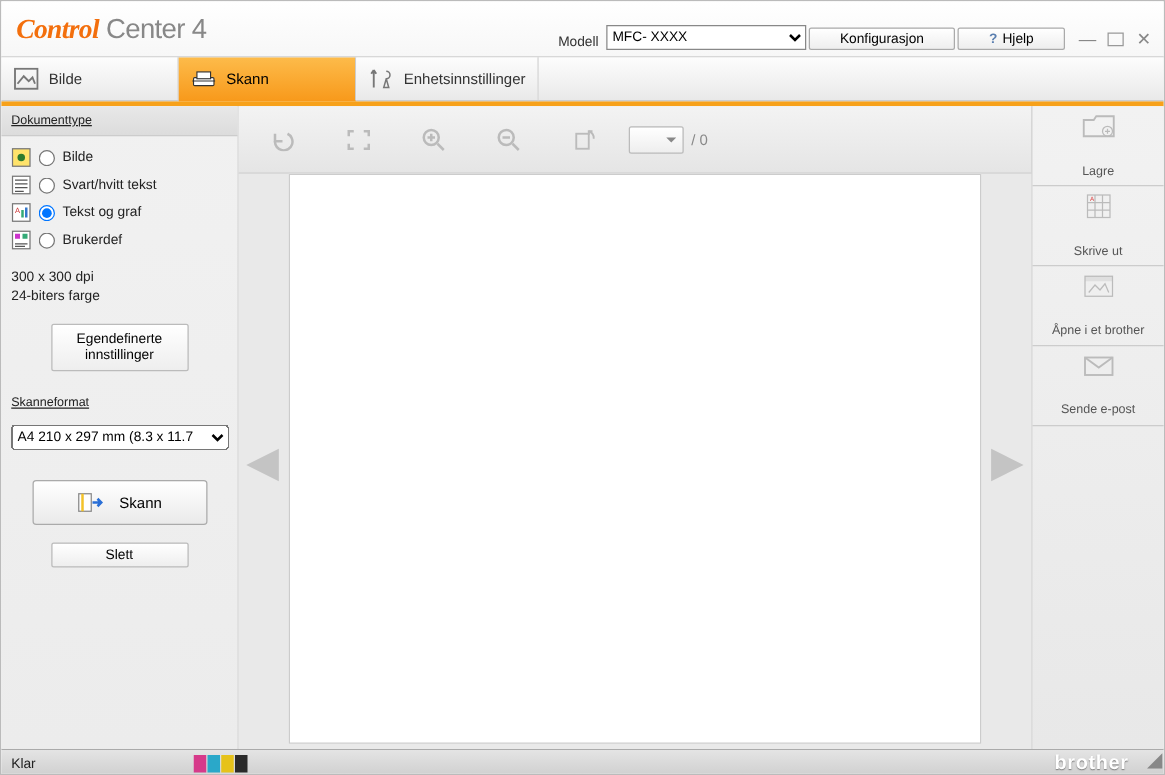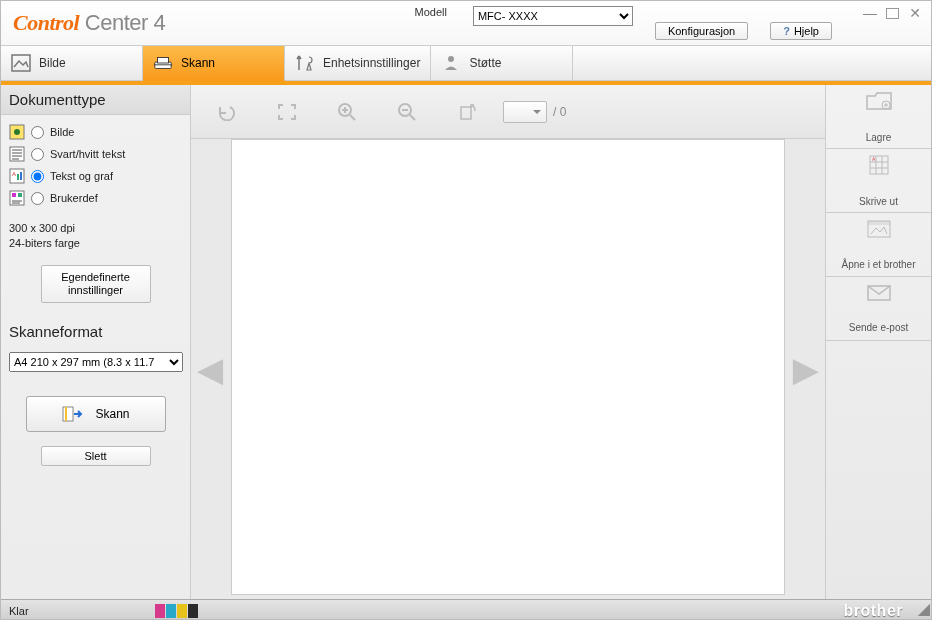--- a/index.html
+++ b/index.html
@@ -2,35 +2,35 @@
 <html><head>
 <meta charset="utf-8">
 <style>
 * { box-sizing: border-box; margin: 0; padding: 0; font-family: "Segoe UI", Tahoma, sans-serif; }
 body { background: #fff; width: 932px; height: 620px; overflow: hidden; border:1px solid #bbb;}
 .titlebar { height: 44px; display: flex; align-items: center; padding: 0 8px 0 12px; background: linear-gradient(#fff,#f7f7f7); }
 .logo { font-size: 22px; font-weight: 600; letter-spacing: -0.5px; }
 .logo .c1 { color: #f36f0d; font-weight:800; font-style:italic;font-family:Liberation Serif, serif;}
 .logo .c2 { color: #888; font-weight:400;}
 .logo .c3 { color: #888; font-weight:400;}
-.titlebar-right { margin-left: auto; display:flex; align-items:flex-start; gap:22px; font-size:11px; }
+.titlebar-right { margin-left: auto; display:flex; align-items:flex-end; gap:2px; font-size:11px; }
 .model-label { color:#333; margin-right:4px;}
 .model-select { width:160px; font-size:11px; height:20px; border:1px solid #888; background:#fff; }
-.tbtn { height:18px; padding:0 12px; font-size:11px; background:linear-gradient(#fff,#eee); border:1px solid #aaa; border-radius:2px; cursor:pointer; display:flex; align-items:center; gap:4px;margin-top:16px;}
+.tbtn { height:18px; padding:0 24px; font-size:11px; background:linear-gradient(#fff,#eee); border:1px solid #aaa; border-radius:2px; cursor:pointer; display:flex; align-items:center; gap:4px;margin-top:16px;}
 .winbtns { display:flex; gap:8px; margin-left:8px; }
 .winbtn { width:16px;height:16px;color:#888;font-size:14px;text-align:center;line-height:14px;cursor:pointer;}
 .tabs { height:36px; display:flex; border-top:1px solid #ccc; }
 .tab { flex:0 0 142px; display:flex; align-items:center; gap:8px; padding:0 10px; font-size:12px; color:#333; border-right:1px solid #ccc; border-bottom:1px solid #ccc; background:linear-gradient(#fdfdfd,#e9e9e9); cursor:pointer; }
 .tab.active { background:linear-gradient(#fdbb4a,#f89a1c); color:#000; border-bottom:1px solid #f89a1c; }
 .tab svg { flex:0 0 20px; }
 .tabs-rest { flex:1; border-bottom:1px solid #ccc; background:linear-gradient(#fdfdfd,#e9e9e9); }
 .orange-strip { height:4px; background:#f7a11a; }
 .main { display:flex; height: calc(620px - 44px - 36px - 4px - 22px); }
 .sidebar { width:190px; background:linear-gradient(#f1f1f1,#ececec); border-right:1px solid #ccc; padding:0; display:flex; flex-direction:column; }
-.side-section-title { font-size:15px; padding:6px 8px; color:#222; background:linear-gradient(#e8e8e8,#dcdcdc); border-bottom:1px solid #ccc;}
+.side-section-title { font-size:10px; padding:6px 8px; color:#222; background:linear-gradient(#e8e8e8,#dcdcdc); border-bottom:1px solid #ccc;text-decoration:underline;}
 .doc-types { padding:6px 8px 8px 8px; }
 .doc-row { display:flex; align-items:center; gap:6px; font-size:11px; color:#222; padding:3px 0; cursor:pointer;}
 .doc-row input[type=radio]{ margin:0; }
 .doc-icon { width:16px;height:16px; display:inline-block; }
 .dpi-info { font-size:11px; color:#222; padding:4px 8px 0 8px; line-height:1.35;}
 .custom-btn { margin:14px auto 10px auto; width:110px; height:38px; font-size:11px; background:linear-gradient(#fff,#eee); border:1px solid #bbb; border-radius:2px; cursor:pointer; line-height:1.2;}
 .scanfmt { padding:6px 8px; }
 .scanfmt select { width:174px; font-size:11px; height:20px;}
 .scan-btn { margin:18px auto 0 auto; width:140px; height:36px; display:flex; align-items:center; justify-content:center; gap:12px; font-size:12px; background:linear-gradient(#fff,#eaeaea); border:1px solid #aaa; border-radius:3px; cursor:pointer;}
 .delete-btn { margin:14px auto 0 auto; width:110px; height:20px; font-size:11px; background:linear-gradient(#fff,#eee); border:1px solid #bbb; border-radius:2px; cursor:pointer;}
@@ -98,27 +98,20 @@
       </svg>
     <span>Skann</span>
   </div>
   <div class="tab">
     <svg width="20" height="18" viewBox="0 0 20 18">
         <path d="M4 2 L4 16 M4 2 L2 5 M4 2 L6 5" stroke="#777" fill="none" stroke-width="1.5"></path>
         <path d="M14 3 a3 3 0 0 1 0 6 L12 16 L16 16 L14 9" stroke="#777" fill="none" stroke-width="1.2"></path>
       </svg>
     <span>Enhetsinnstillinger</span>
   </div>
-  <div class="tab">
-    <svg width="18" height="18" viewBox="0 0 18 18">
-        <circle cx="9" cy="5" r="3" fill="#999"></circle>
-        <path d="M3 16 Q9 9 15 16 Z" fill="#999"></path>
-      </svg>
-    <span>Støtte</span>
-  </div>
   <div class="tabs-rest"></div>
 </div>
 <div class="orange-strip"></div>
 
 <div class="main">
   <div class="sidebar">
     <div class="side-section-title">Dokumenttype</div>
     <div class="doc-types">
       <label class="doc-row">
         <span class="doc-icon"><svg width="16" height="16">

